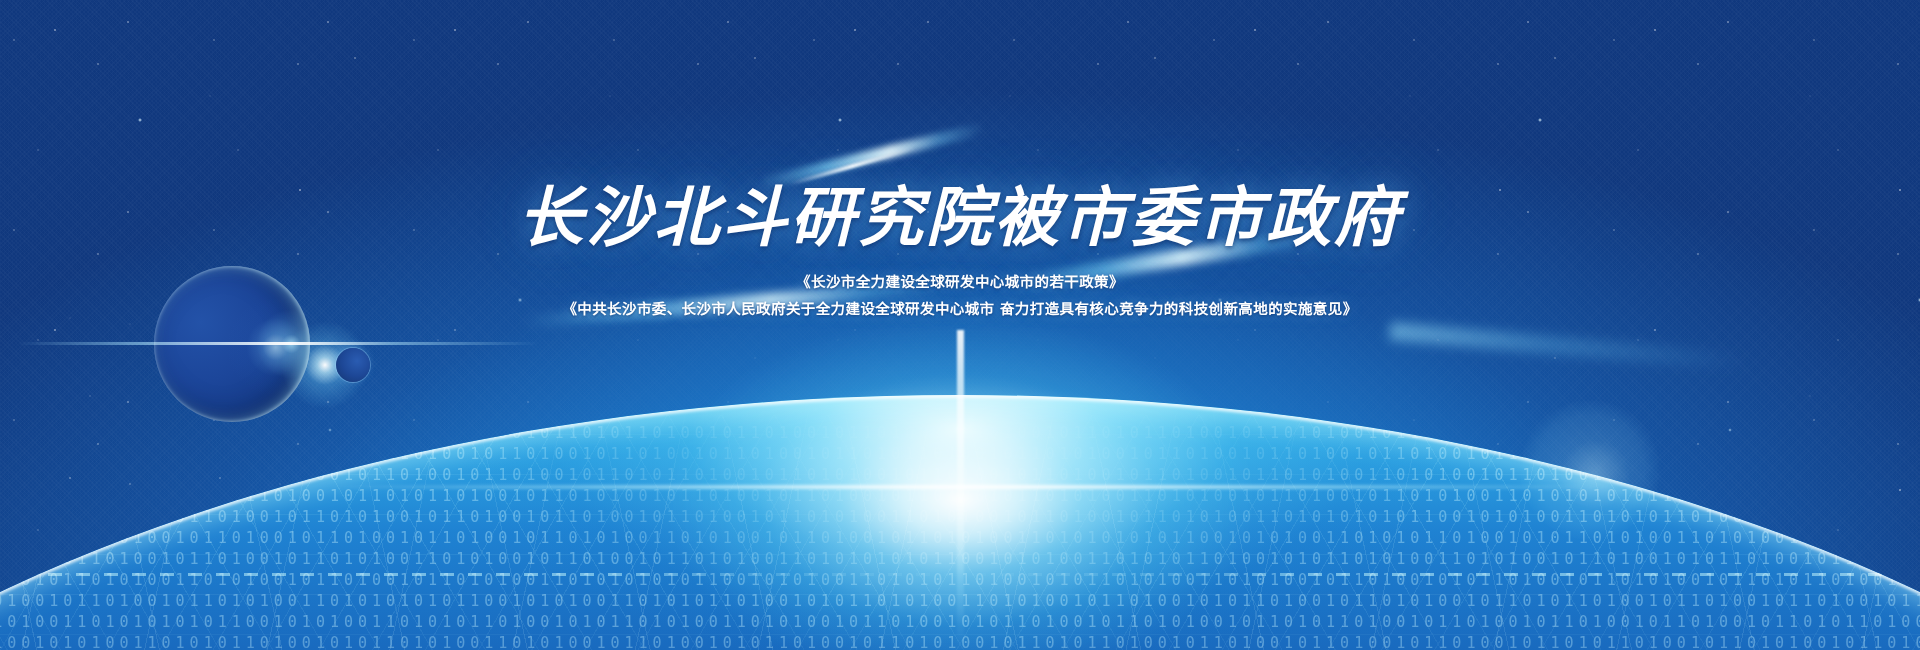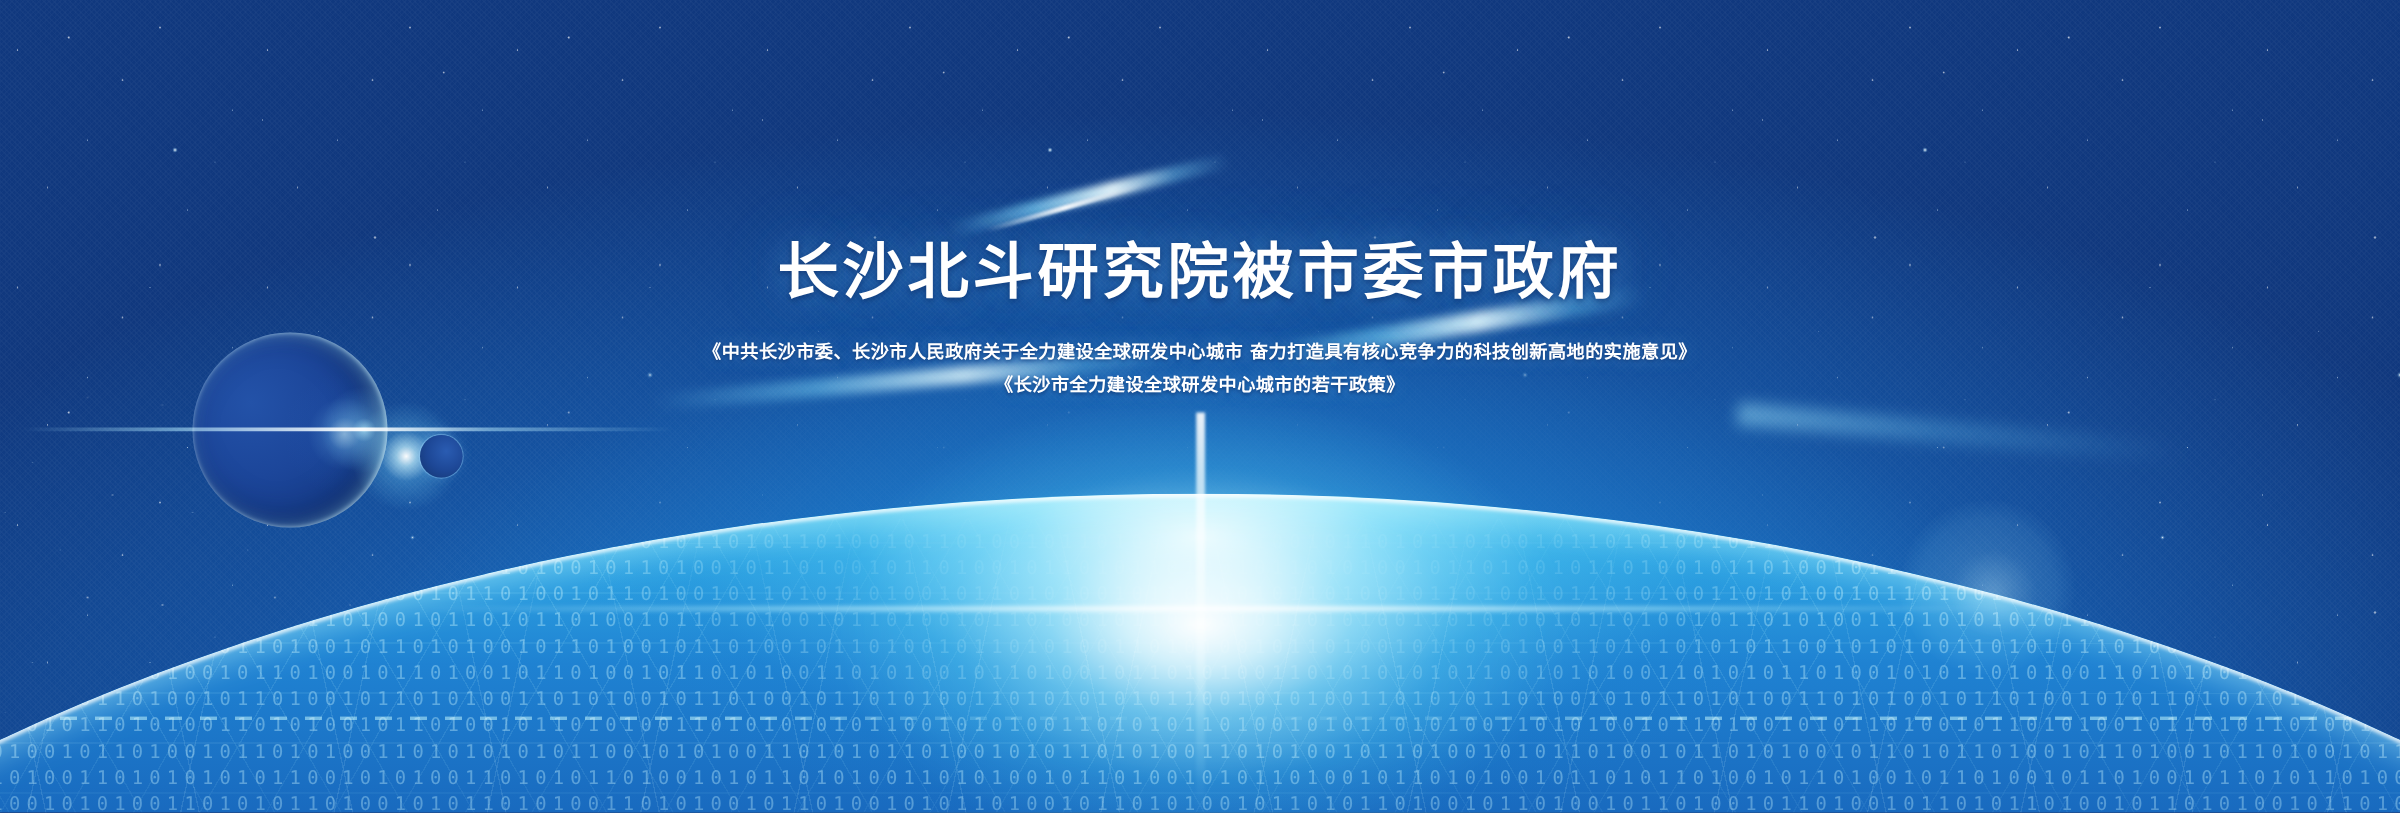--- a/index.html
+++ b/index.html
@@ -237,29 +237,30 @@
   }
 
   
   #content{
     position:absolute;inset:0;
     display:flex;flex-direction:column;align-items:center;
     padding-top:186px;
   }
   .title-line{
     color:#ffffff;
-    font-size:49px;
+    font-size:65px;
     font-weight:bold;
     line-height:63px;
     letter-spacing:3px;
     white-space:nowrap;
     text-shadow:
       0 2px 5px rgba(6,30,84,.55),
       0 0 26px rgba(120,205,255,.38),
       0 0 58px rgba(70,170,240,.25);
+    font-style: italic;
   }
   #subtitles{margin-top:20px;text-align:center;}
   .subtitle-line{
     color:#ffffff;
     font-size:14.5px;
     font-weight:bold;
     line-height:27px;
     letter-spacing:.4px;
     white-space:nowrap;
     text-shadow:0 1px 3px rgba(7,35,92,.6), 0 0 14px rgba(140,215,255,.35);
@@ -319,18 +320,18 @@
   <div id="flare-2"></div>
   <div id="flare-3"></div>
   <div id="flare-4"></div>
   <div id="orb-right"></div>
   <div id="orb-right2"></div>
 
   <div id="content">
     <div class="title-line">长沙北斗研究院被市委市政府</div>
 
     <div id="subtitles">
+      <div class="subtitle-line">《长沙市全力建设全球研发中心城市的若干政策》</div>
       <div class="subtitle-line">《中共长沙市委、长沙市人民政府关于全力建设全球研发中心城市 奋力打造具有核心竞争力的科技创新高地的实施意见》</div>
-      <div class="subtitle-line">《长沙市全力建设全球研发中心城市的若干政策》</div>
     </div>
   </div>
 
 </div>
 
 </body></html>

